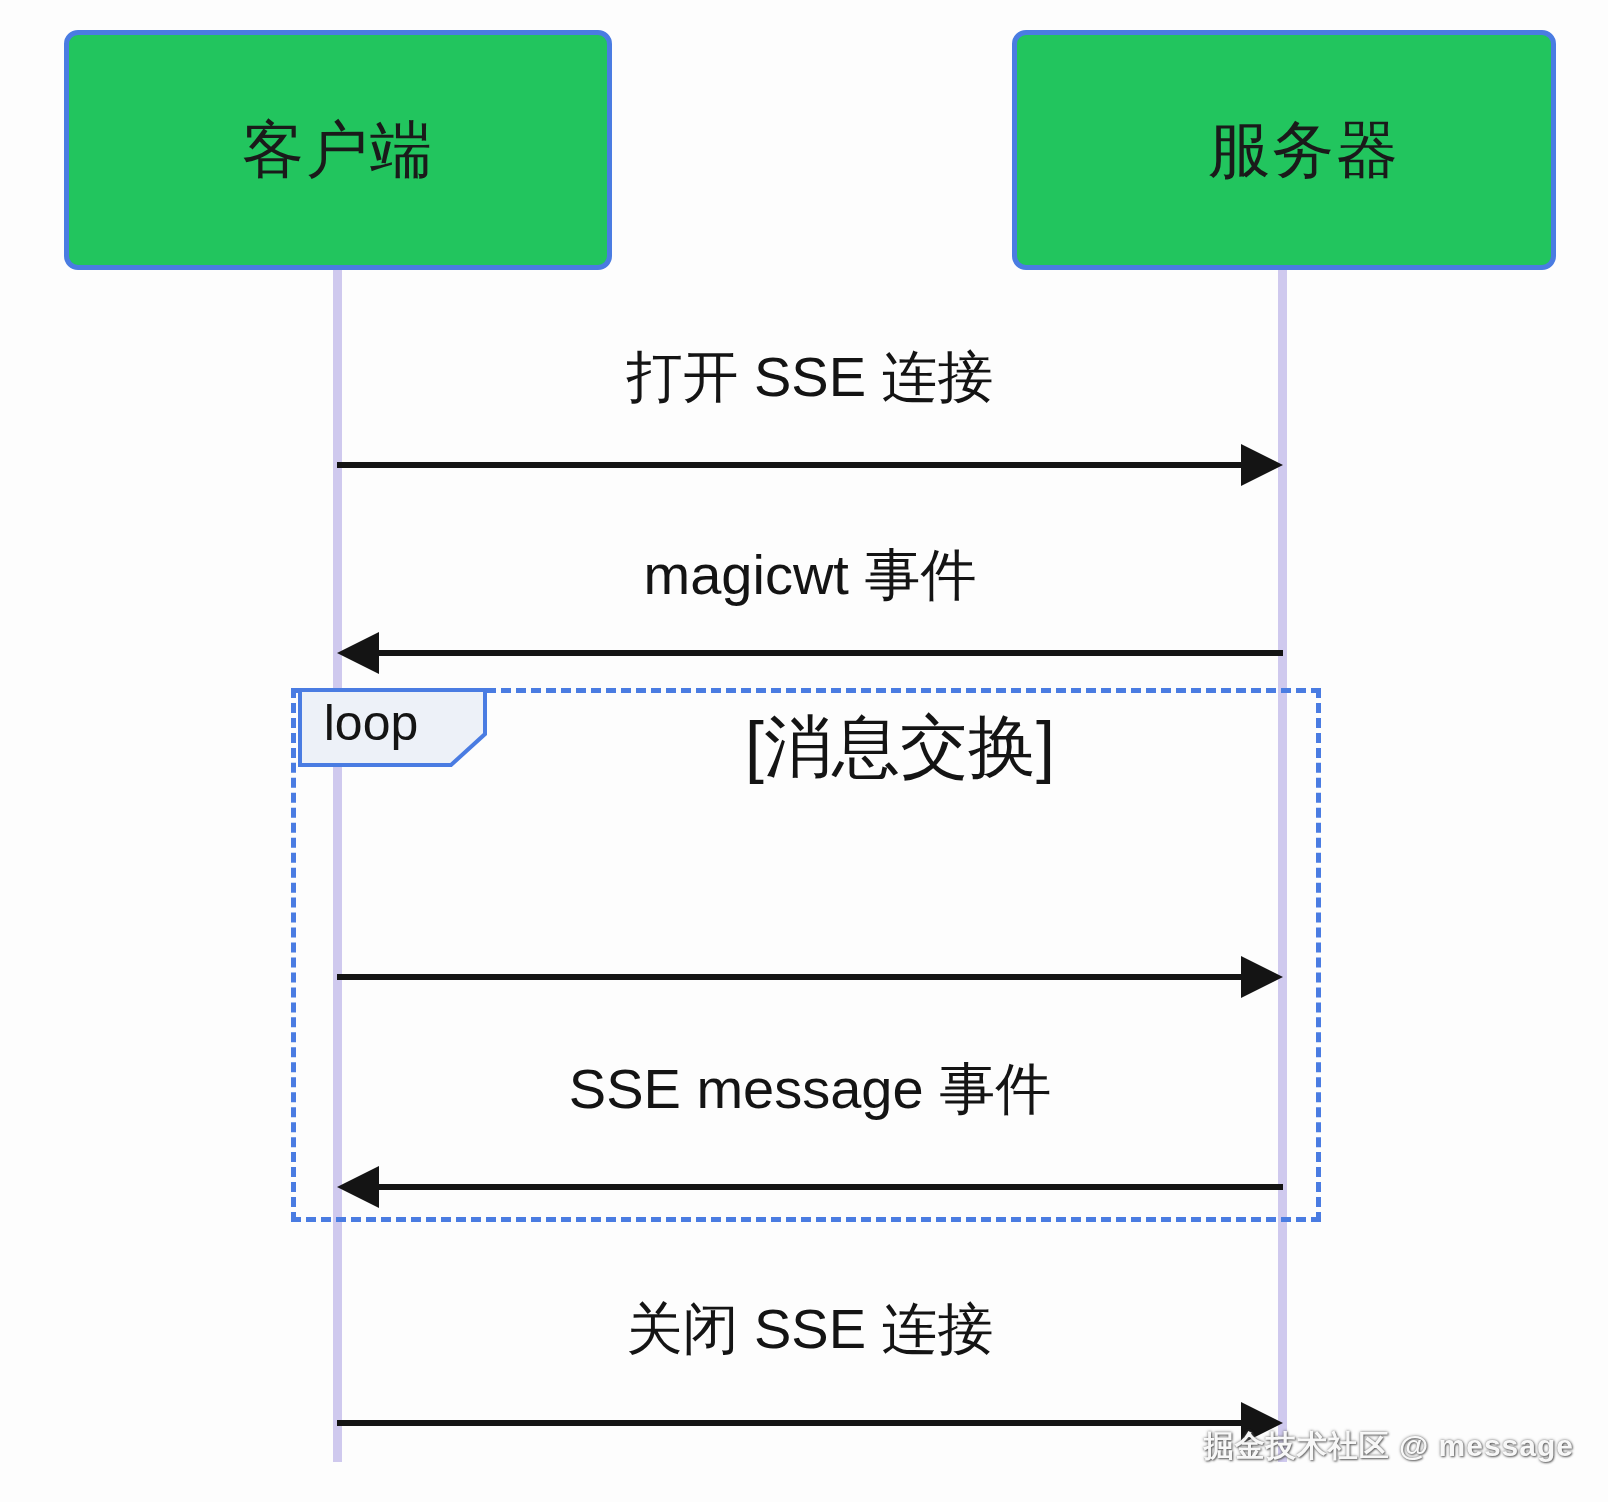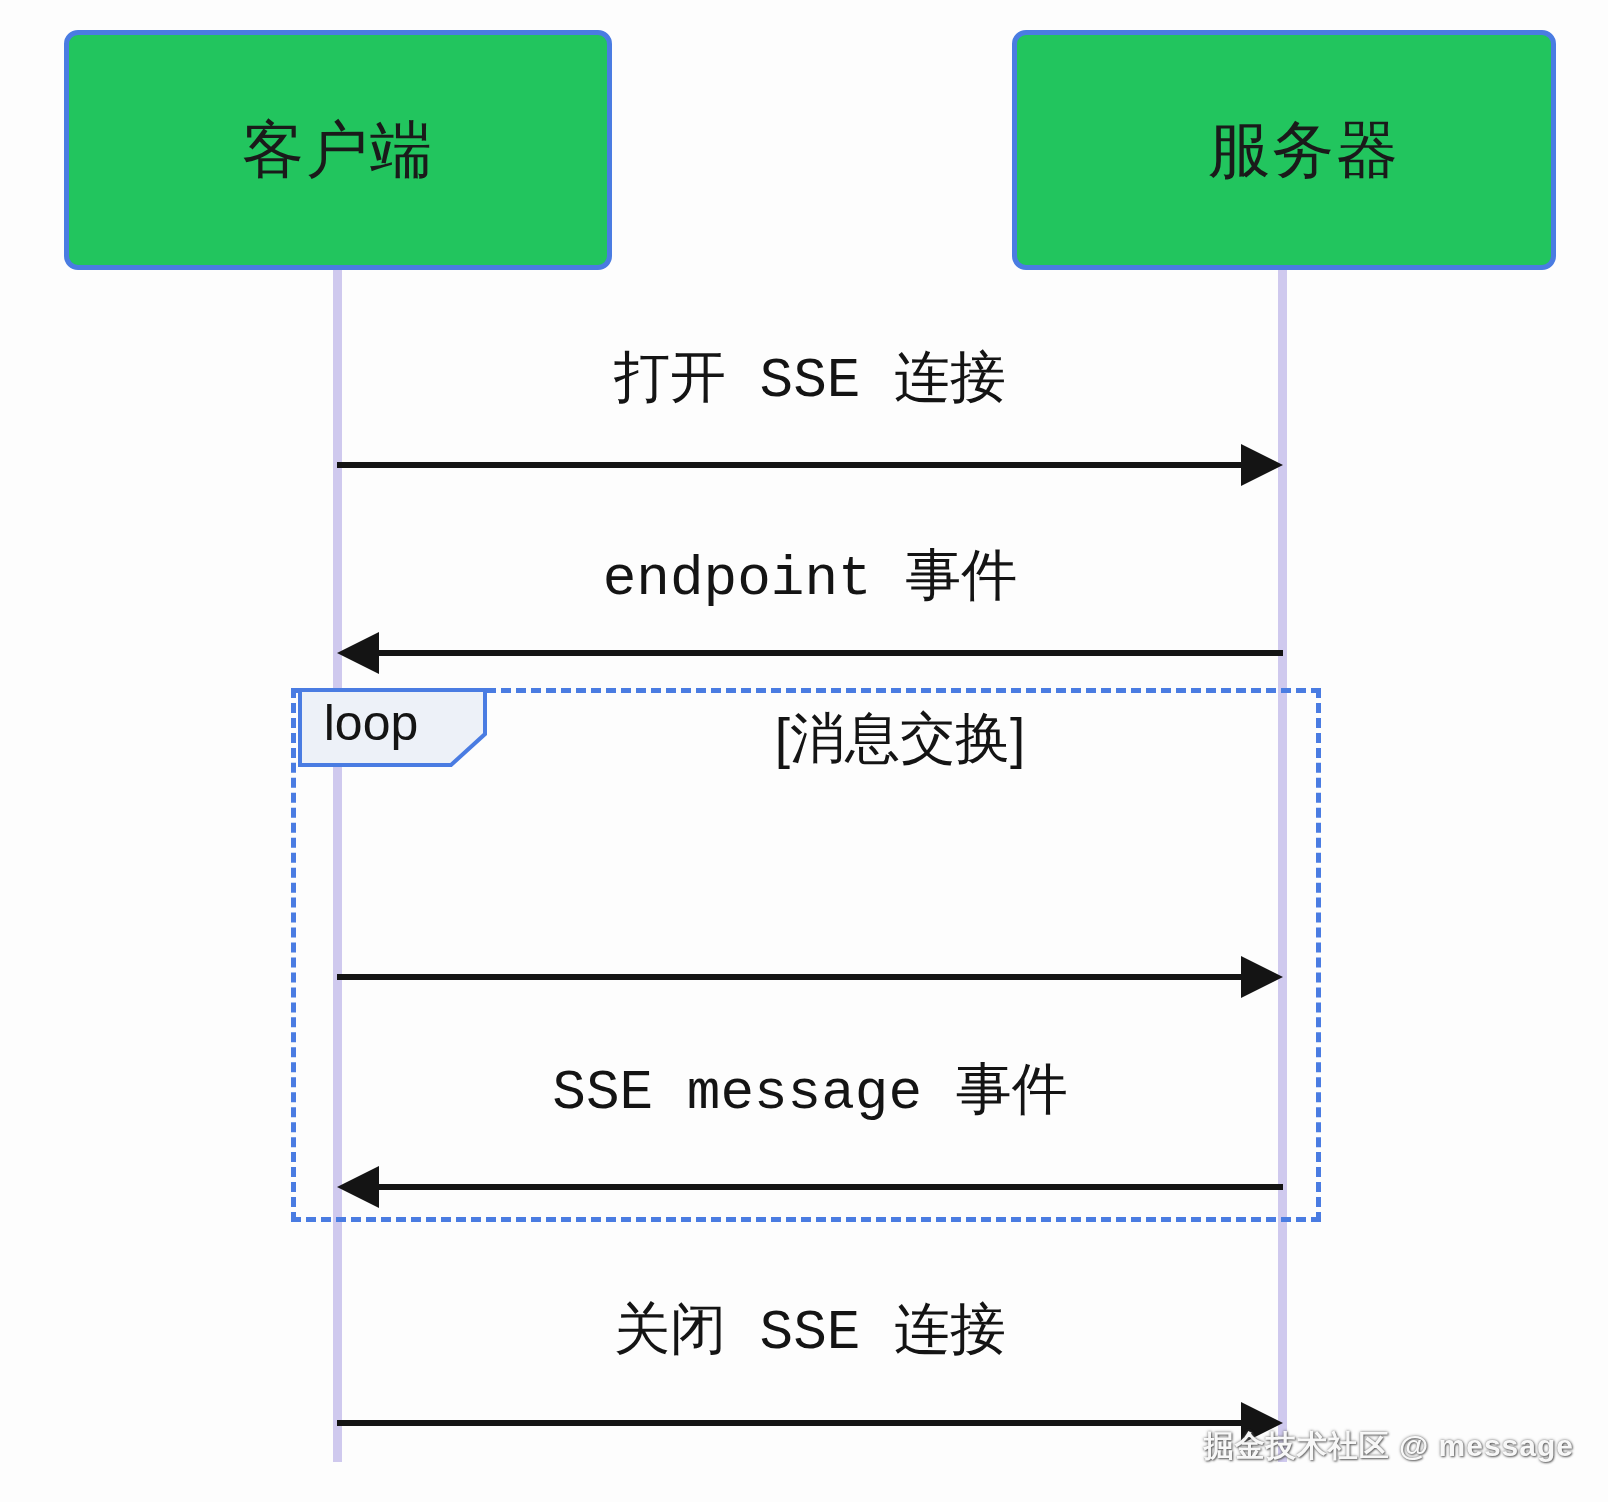--- a/index.html
+++ b/index.html
@@ -50,21 +50,20 @@
   
   .msg-label {
     position: absolute;
     left: 337px;
     width: 946px;
     text-align: center;
     font-size: 56px;
     color: #141414;
     z-index: 4;
     white-space: nowrap;
-    font-family: Liberation Mono, monospace;
   }
 
   
   .arrow {
     position: absolute;
     left: 337px;
     width: 946px;
     height: 42px;
     z-index: 4;
   }
@@ -114,21 +113,21 @@
     text-align: center;
     font-size: 50px;
     color: #141414;
   }
   .loop-condition {
     position: absolute;
     left: 550px;
     top: 702px;
     width: 700px;
     text-align: center;
-    font-size: 55px;
+    font-size: 68px;
     color: #141414;
     z-index: 3;
     white-space: nowrap;
   }
 
   
   .watermark {
     position: absolute;
     right: 34px;
     top: 1426px;
@@ -163,21 +162,21 @@
   <div class="actor actor-server">
     <span>服务器</span>
   </div>
 
   <div class="msg-label" style="top:340px">打开 SSE 连接</div>
   <div class="arrow arrow-right" style="top:444px">
     <div class="shaft"></div>
     <div class="head"></div>
   </div>
 
-  <div class="msg-label" style="top:538px">endpoint 事件</div>
+  <div class="msg-label" style="top:538px">magicwt 事件</div>
   <div class="arrow arrow-left" style="top:632px">
     <div class="shaft"></div>
     <div class="head"></div>
   </div>
 
   <div class="arrow arrow-right" style="top:956px">
     <div class="shaft"></div>
     <div class="head"></div>
   </div>
 

